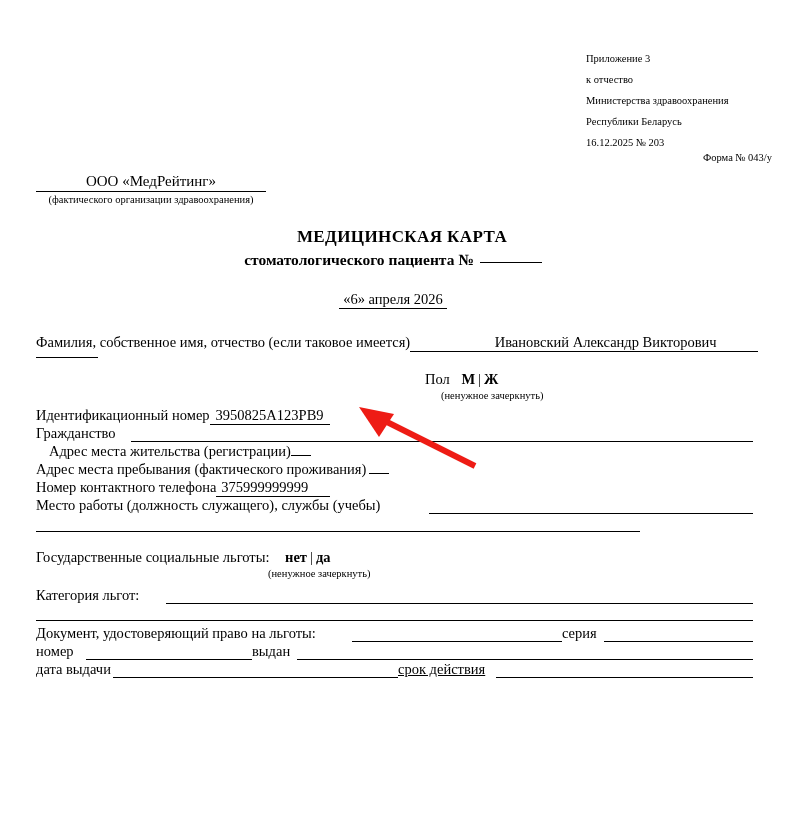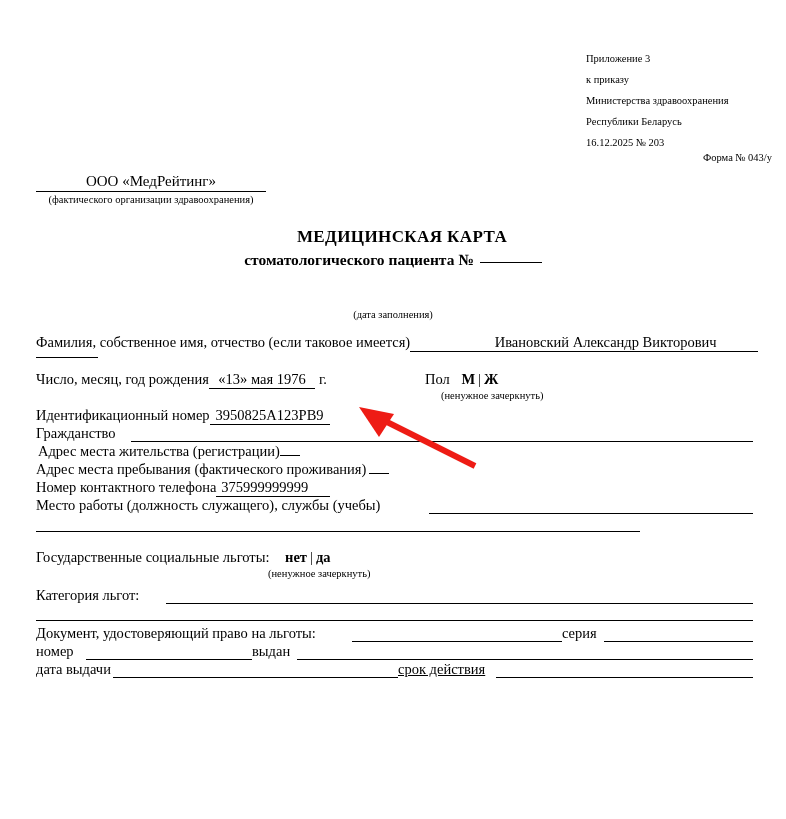--- a/index.html
+++ b/index.html
@@ -152,63 +152,62 @@
     pointer-events: none;
   }
 </style>
 </head>
 <body>
 
 <div class="page">
 
   <div class="header-block">
     <div class="line">Приложение 3</div>
-    <div class="line">к приказу</div>
+    <div class="line">к отчество</div>
     <div class="line">Министерства здравоохранения</div>
     <div class="line">Республики Беларусь</div>
     <div class="line">16.12.2025 № 203</div>
   </div>
   <div class="header-form">Форма № 043/у</div>
 
   <div class="org-wrap">
     <div class="org-name">ООО «МедРейтинг»</div>
     <div class="org-caption">(фактического организации здравоохранения)</div>
   </div>
 
   <div class="title1">МЕДИЦИНСКАЯ КАРТА</div>
   <div class="title2">
     <span>стоматологического пациента №</span><span class="blank"></span>
   </div>
 
-  <div class="filldate-caption">(дата заполнения)</div>
+  <div class="filldate-wrap">
+    <span class="filldate">«6» апреля 2026</span>
+  </div>
 
   <div class="row" style="left:36px; top:333px;">
     <span class="lbl">Фамилия, собственное имя, отчество (если таковое имеется)</span><span class="val" style="display:inline-block; min-width:295px; text-align:center;padding-left:48px;">Ивановский Александр Викторович</span>
   </div>
   <div class="rule" style="left:36px; top:357px; width:62px;"></div>
 
-  <div class="row" style="left:36px; top:370px;">
-    <span class="lbl">Число, месяц, год рождения</span><span class="val" style="display:inline-block; min-width:96px; text-align:center;">«13» мая 1976</span><span style="padding-left:4px;">г.</span>
-  </div>
   <div class="row" style="left:425px; top:370px;">
     <span class="lbl">Пол</span>
     <span class="bold" style="padding-left:8px;">М</span><span style="padding:0 3px;">|</span><span class="bold">Ж</span>
   </div>
   <div class="caption-small" style="left:441px; top:390px;">(ненужное зачеркнуть)</div>
 
   <div class="row" style="left:36px; top:406px;">
     <span class="lbl">Идентификационный номер</span><span class="val" style="display:inline-block; min-width:110px; text-align:center;">3950825A123PB9</span>
   </div>
 
   <div class="row" style="left:36px; top:424px;">
     <span class="lbl">Гражданство</span>
   </div>
   <div class="rule" style="left:131px; top:441px; width:622px;"></div>
 
-  <div class="row" style="left:38px; top:442px;">
+  <div class="row" style="left:49px; top:442px;">
     <span class="lbl">Адрес места жительства (регистрации)</span><span class="val" style="display:inline-block; width:10px;"></span>
   </div>
 
   <div class="row" style="left:36px; top:460px;">
     <span class="lbl">Адрес места пребывания (фактического проживания)</span><span class="val" style="display:inline-block; width:10px; margin-left:3px;"></span>
   </div>
 
   <div class="row" style="left:36px; top:478px;">
     <span class="lbl">Номер контактного телефона</span><span class="val" style="display:inline-block; min-width:104px; text-align:left;">375999999999</span>
   </div>

